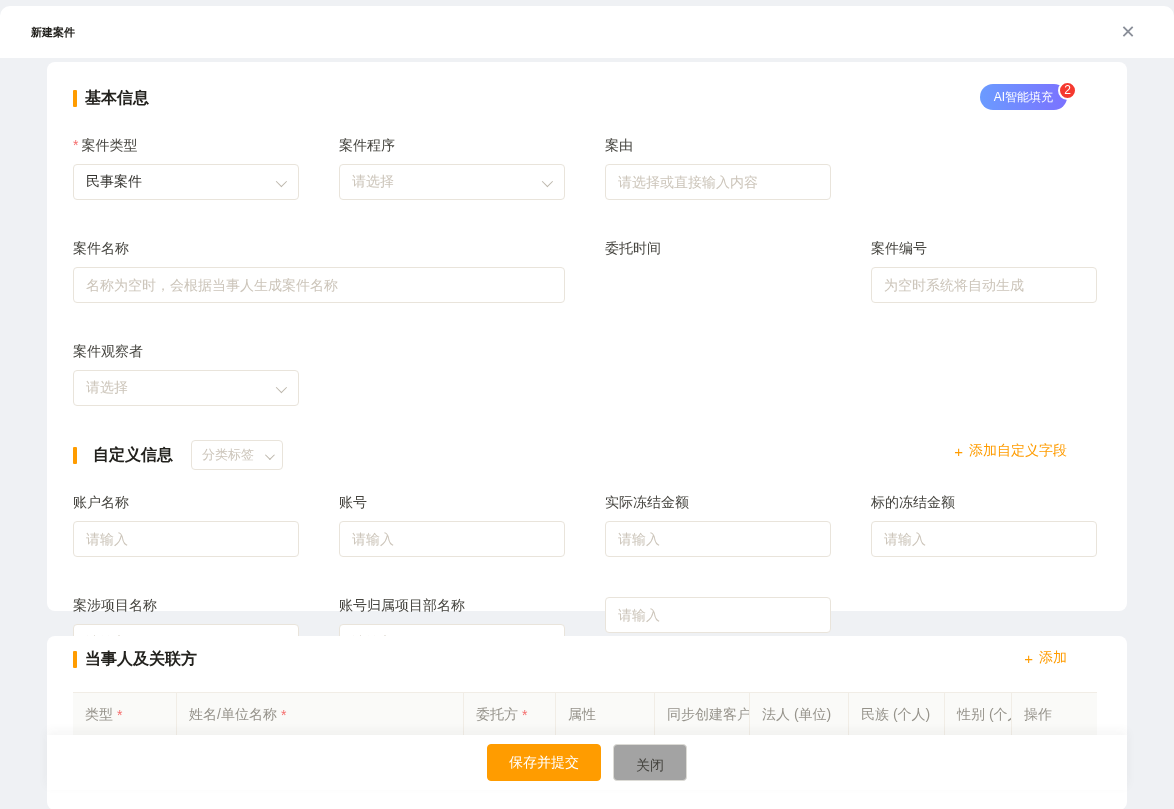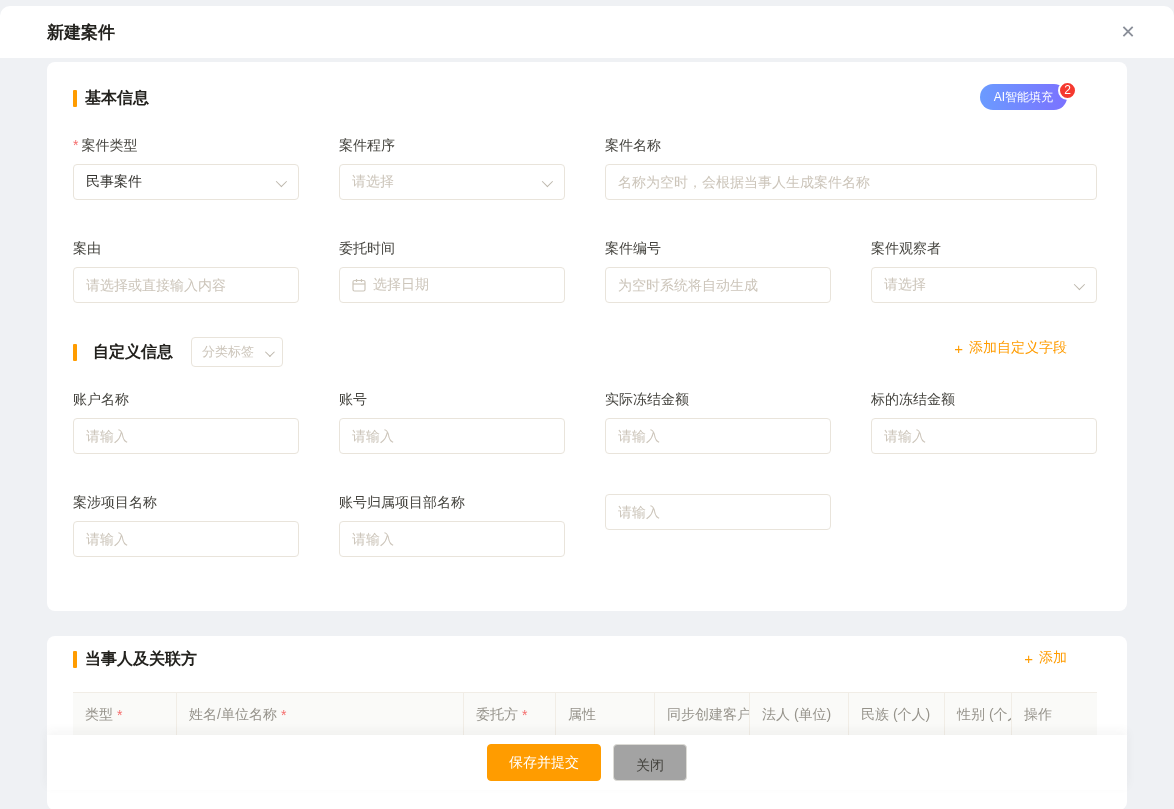--- a/index.html
+++ b/index.html
@@ -10,21 +10,21 @@
     font-family:"Liberation Sans","DejaVu Sans",sans-serif;
     color:#45443f;
     overflow:hidden;
   }
   
   .modal-header {
     position:absolute; top:6px; left:0; width:1174px; height:52px;
     background:#ffffff; border-radius:10px 10px 0 0;
     display:flex; align-items:center;
   }
-  .modal-title { margin-left:47px; font-size:17px; font-weight:bold; color:#23221e; }
+  .modal-title { margin-left:31px; font-size:11px; font-weight:bold; color:#23221e; }
   .close-btn {
     position:absolute; right:34px; top:14px; width:24px; height:24px;
     display:flex; align-items:center; justify-content:center;
     font-size:18px; color:#8a8f99; cursor:pointer; background:none; border:none;
   }
   
   .card { position:absolute; left:47px; width:1080px; background:#fff; border-radius:8px; }
   #card-basic  { top:62px;  height:549px; }
   #card-parties{ top:636px; height:174px; overflow:hidden; }
   .card-inner { padding:0 30px 0 26px; position:relative; }
@@ -152,46 +152,35 @@
           <span class="chevron"></span>
         </div>
       </div>
       <div class="field">
         <label class="field-label">案件程序</label>
         <div class="ctrl">
           <span>请选择</span>
           <span class="chevron"></span>
         </div>
       </div>
+      <div class="field">
+        <label class="field-label">案由</label>
+        <div class="ctrl">
+          <input type="text" placeholder="请选择或直接输入内容" style="">
+        </div>
+      </div>
+
       <div class="field span2">
         <label class="field-label">案件名称</label>
         <div class="ctrl">
           <input type="text" placeholder="名称为空时，会根据当事人生成案件名称" style="">
         </div>
       </div>
-
-      <div class="field">
-        <label class="field-label">案由</label>
-        <div class="ctrl">
-          <input type="text" placeholder="请选择或直接输入内容" style="">
-        </div>
-      </div>
       <div class="field">
         <label class="field-label">委托时间</label>
-        <div class="ctrl">
-          <span class="cal-icon">
-            <svg width="14" height="14" viewBox="0 0 14 14">
-                <rect x="1" y="2.5" width="12" height="10.5" rx="1.5" fill="none" stroke="#ccc5ba" stroke-width="1.2"></rect>
-                <line x1="1" y1="6" x2="13" y2="6" stroke="#ccc5ba" stroke-width="1.2"></line>
-                <line x1="4.5" y1="1" x2="4.5" y2="4" stroke="#ccc5ba" stroke-width="1.2"></line>
-                <line x1="9.5" y1="1" x2="9.5" y2="4" stroke="#ccc5ba" stroke-width="1.2"></line>
-              </svg>
-          </span>
-          <span>选择日期</span>
-        </div>
       </div>
       <div class="field">
         <label class="field-label">案件编号</label>
         <div class="ctrl">
           <input type="text" placeholder="为空时系统将自动生成" style="">
         </div>
       </div>
 
       <div class="field">
         <label class="field-label">案件观察者</label>

